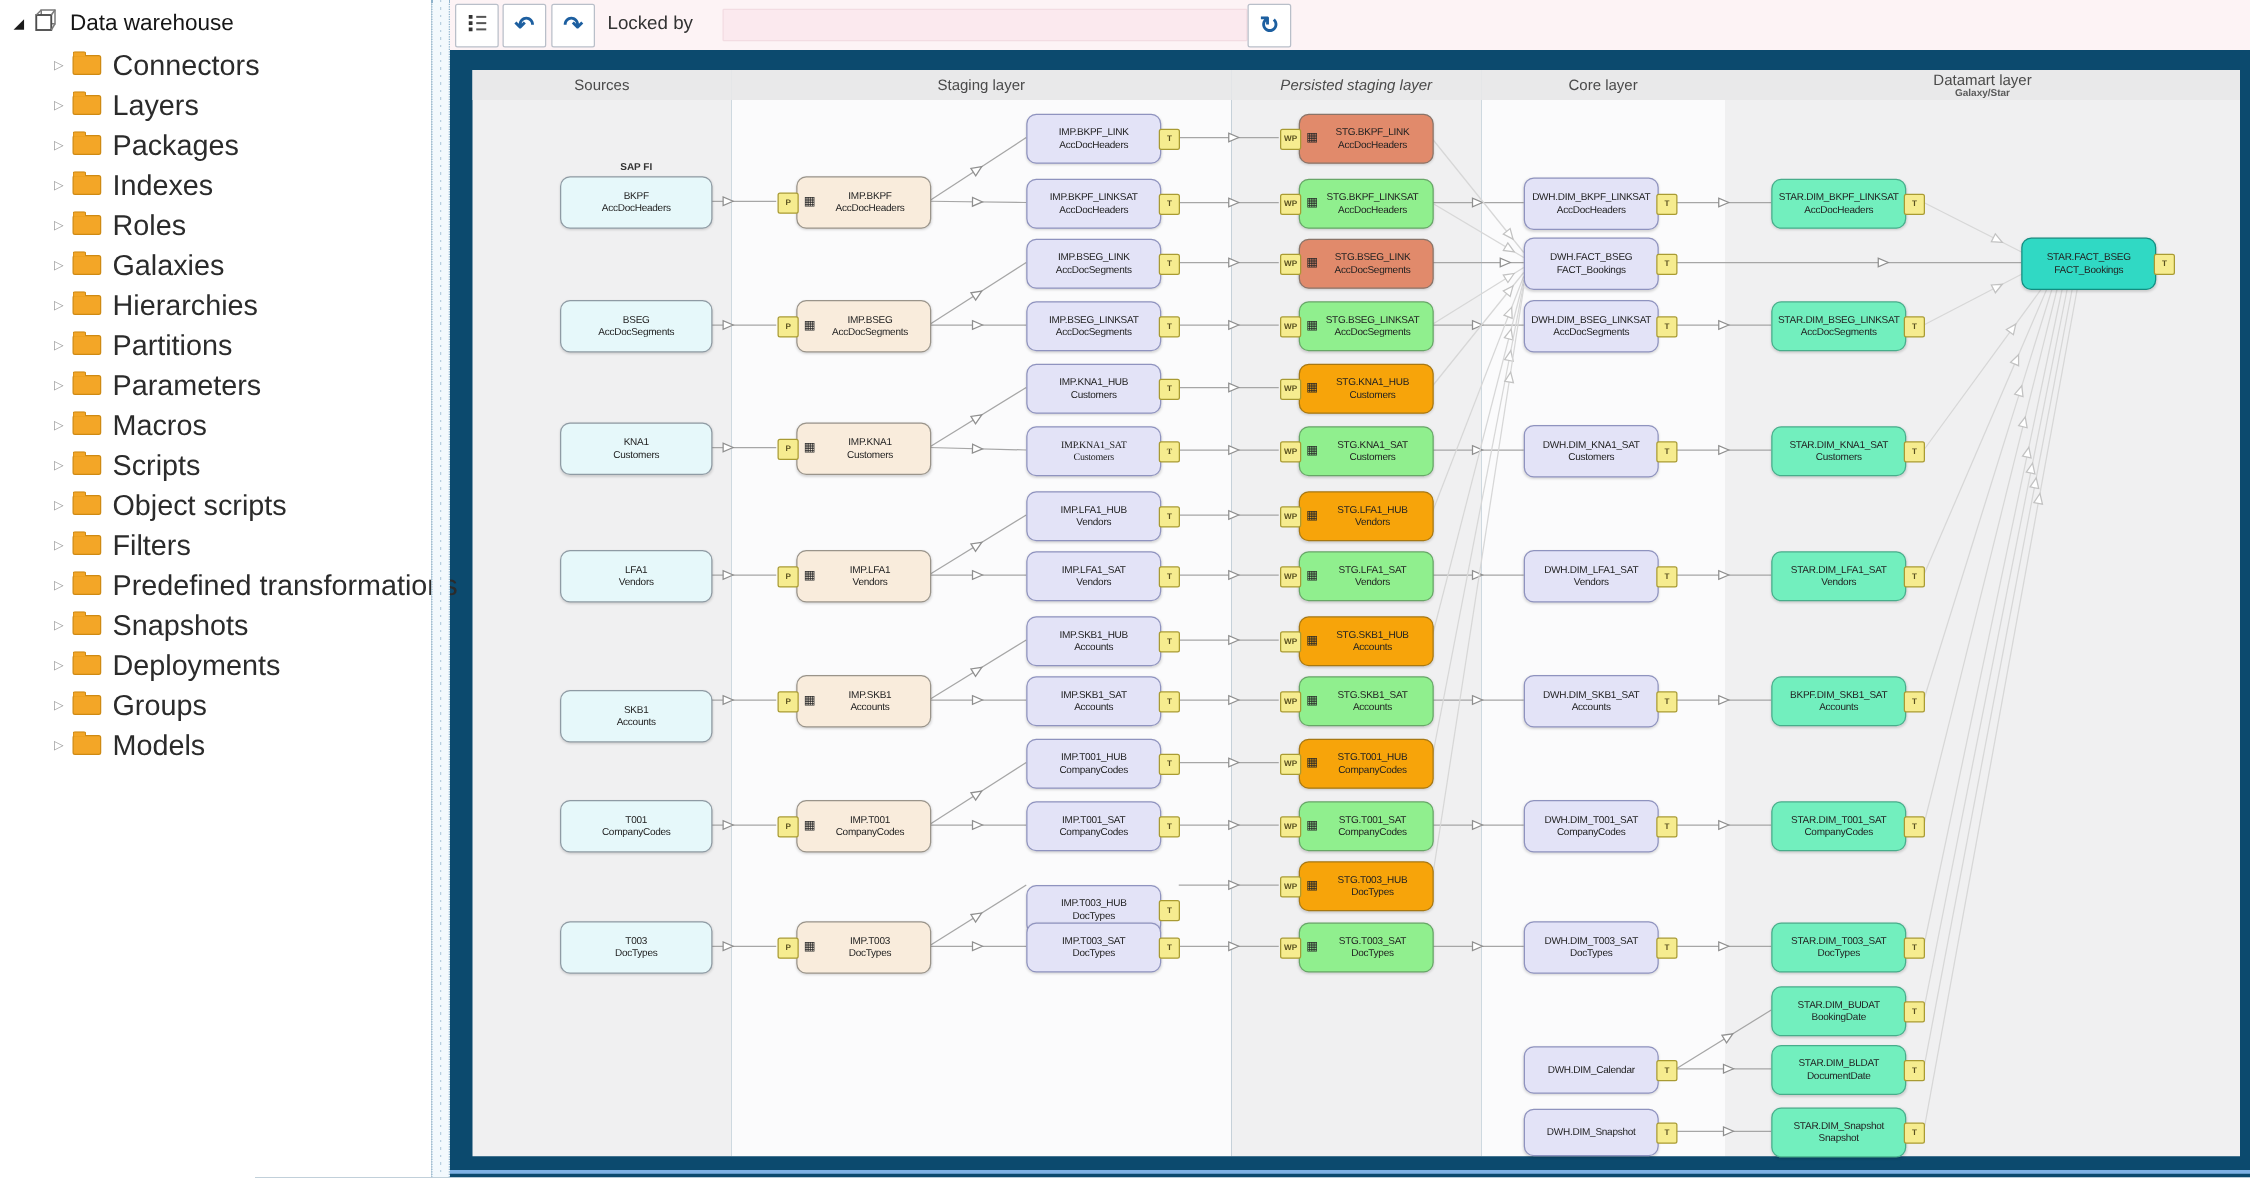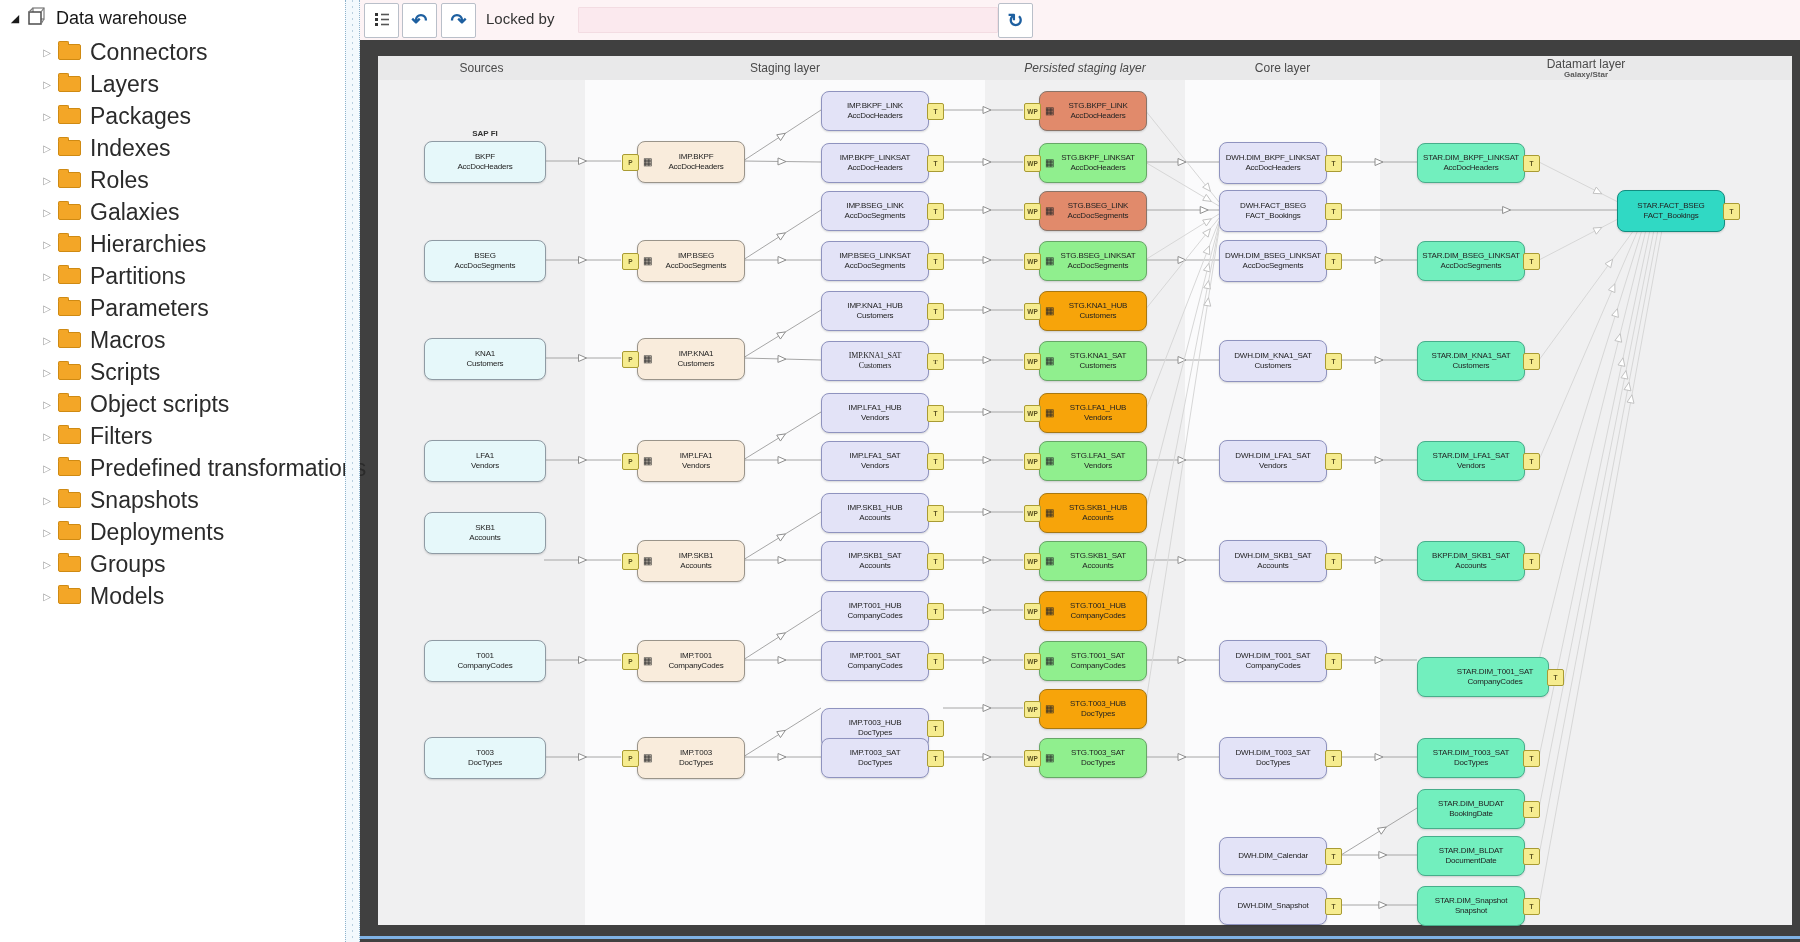--- a/index.html
+++ b/index.html
@@ -31,21 +31,21 @@
   .toolbar{position:absolute;left:358px;top:0;width:1442px;height:40px;background:#fdf3f5;z-index:5;}
   .tbtn{position:absolute;top:3px;width:33px;height:33px;background:#fff;border:1px solid #b9bfc9;
         border-radius:2px;display:flex;align-items:center;justify-content:center;cursor:pointer;}
   .tbtn .glyph{font-size:19px;font-weight:bold;color:#1d5fa0;line-height:1;}
   .lockedby{position:absolute;left:128px;top:10px;font-size:15px;color:#333;}
   .lockinput{position:absolute;left:220px;top:7px;width:406px;height:24px;background:#fbe9ee;
              border:1px solid #f3dce2;border-radius:1px;font-size:13px;padding:0 6px;color:#333;outline:none;}
   .refreshbtn{left:640px;}
 
   
-  .canvas{position:absolute;left:0;top:0;width:1800px;height:942px;z-index:1;background:#404040;}
+  .canvas{position:absolute;left:0;top:0;width:1800px;height:942px;z-index:1;background:#0c4a6e;}
   .band{position:absolute;top:56px;height:869px;background:#fbfbfc;}
   .band.shaded{background:#f0f0f1;}
   .band-header{position:absolute;top:56px;height:24px;background:#e9e9ea;display:flex;
                flex-direction:column;align-items:center;justify-content:center;z-index:1;}
   .band-header .bh-label{font-size:12px;color:#4a4a4a;line-height:12px;}
   .band-header .bh-sub{font-size:8px;color:#5a5a5a;line-height:9px;font-weight:bold;}
   svg.edges{position:absolute;left:0;top:0;z-index:2;}
 
   .node{position:absolute;border-radius:8px;border:1.6px solid #888;z-index:3;
         display:flex;align-items:center;justify-content:center;cursor:pointer;
@@ -54,21 +54,21 @@
              letter-spacing:-0.2px;}
   .node.has-ic .lbl{padding-left:10px;}
   .toplabel{position:absolute;left:0;right:0;top:-13px;text-align:center;font-size:8px;
             font-weight:bold;color:#333;}
   .tag{position:absolute;width:15px;height:15px;top:50%;margin-top:-8px;background:#f6ec8f;
        border:1px solid #a99b33;border-radius:2px;font-size:6.5px;font-weight:bold;color:#5a5120;
        display:flex;align-items:center;justify-content:center;z-index:4;}
   .tag.l{left:-16px;} .tag.r{right:-16px;}
   .nicon{position:absolute;left:5px;top:50%;margin-top:-6px;font-size:10px;line-height:11px;color:#2a2a2a;}
 
-  .c-src{background:#e6f8fa;border-color:#8f9ba4;}
+  .c-src{background:#e6f8fa;border-color:#8f9ba4;margin-left:24px;}
   .c-imp{background:#f9ecdc;border-color:#9a948a;}
   .c-lav{background:#e3e3f7;border-color:#8f93bf;}
   .c-red{background:#e18a6b;border-color:#8a7468;}
   .c-grn{background:#90ef8e;border-color:#67a767;}
   .c-org{background:#f7a40a;border-color:#a87811;}
   .c-mint{background:#72efbe;border-color:#47ae8b;}
   .c-teal{background:#30d9c4;border-color:#128d80;}
 
   .bottom-scroll{position:absolute;left:358px;top:936px;width:1442px;height:3px;
                  background:#7fb2e5;z-index:4;}
@@ -264,21 +264,21 @@
           <div>KNA1</div>
           <div>Customers</div>
         </div>
       </div>
       <div class="node c-src" style="left: 424px; top: 440px; width: 120px; height: 40px;">
         <div class="lbl">
           <div>LFA1</div>
           <div>Vendors</div>
         </div>
       </div>
-      <div class="node c-src" style="left: 424px; top: 512px; width: 120px; height: 40px; align-items: center;">
+      <div class="node c-src" style="left: 424px; top: 552px; width: 120px; height: 40px; align-items: center;">
         <div class="lbl">
           <div>SKB1</div>
           <div>Accounts</div>
         </div>
       </div>
       <div class="node c-src" style="left: 424px; top: 640px; width: 120px; height: 40px;">
         <div class="lbl">
           <div>T001</div>
           <div>CompanyCodes</div>
         </div>
@@ -651,21 +651,21 @@
           <div>Vendors</div>
         </div>
       </div>
       <div class="node c-mint" style="left: 1417px; top: 541px; width: 106px; height: 38px;">
         <span class="tag r">T</span>
         <div class="lbl">
           <div>BKPF.DIM_SKB1_SAT</div>
           <div>Accounts</div>
         </div>
       </div>
-      <div class="node c-mint" style="left: 1417px; top: 657px; width: 106px; height: 38px; padding-left: 24px;">
+      <div class="node c-mint" style="left: 1417px; top: 641px; width: 106px; height: 38px;">
         <span class="tag r">T</span>
         <div class="lbl">
           <div>STAR.DIM_T001_SAT</div>
           <div>CompanyCodes</div>
         </div>
       </div>
       <div class="node c-mint" style="left: 1417px; top: 738px; width: 106px; height: 38px;">
         <span class="tag r">T</span>
         <div class="lbl">
           <div>STAR.DIM_T003_SAT</div>

